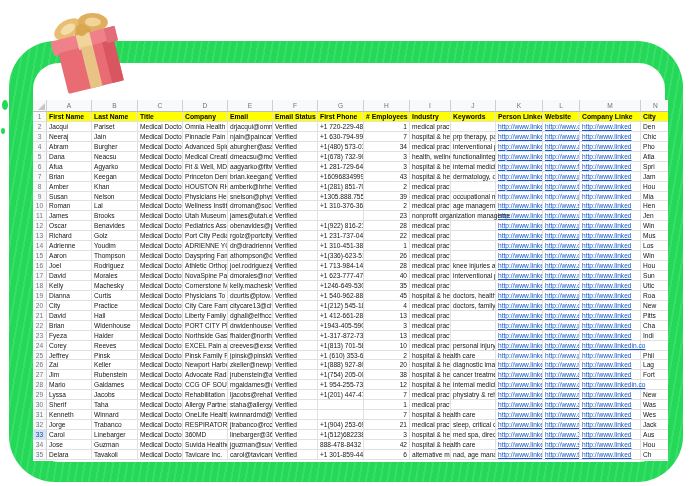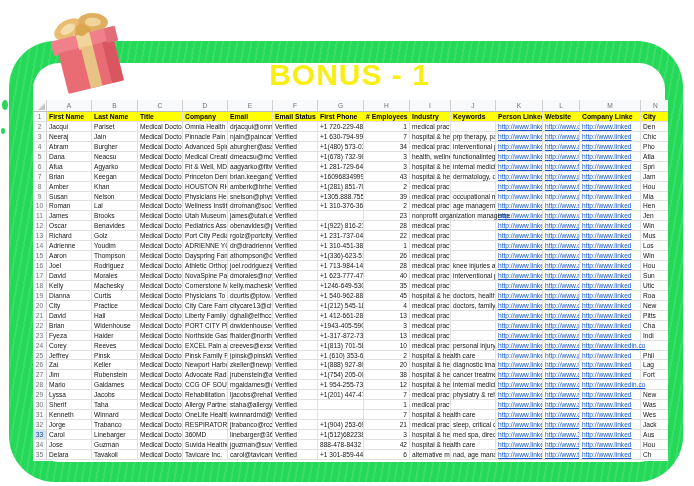--- a/index.html
+++ b/index.html
@@ -41,21 +41,20 @@
 <body>
 
 <div id="stage">
   <div class="speck" style="left:2px;top:100px;width:6px;height:10px;"></div>
   <div class="speck" style="left:1px;top:128px;width:4px;height:6px;"></div>
 
   <div id="frame">
     <div id="card"></div>
   </div>
 
-  <div id="title">BONUS - 1</div>
 
   <div id="gift">
     <svg width="104" height="108" viewBox="0 0 104 108">
       <g transform="rotate(-14 52 54)">
         <ellipse cx="38" cy="27" rx="15" ry="9" fill="#e9bd72" transform="rotate(-18 38 27)"></ellipse>
         <ellipse cx="38" cy="27" rx="8" ry="4.5" fill="#f4dda9" transform="rotate(-18 38 27)"></ellipse>
         <ellipse cx="64" cy="26" rx="15" ry="9" fill="#dfae5e" transform="rotate(16 64 26)"></ellipse>
         <ellipse cx="64" cy="26" rx="8" ry="4.5" fill="#f0d49a" transform="rotate(16 64 26)"></ellipse>
         <polygon points="46,30 58,30 66,44 38,44" fill="#d9a24e"></polygon>
         <rect x="18" y="35" width="66" height="15" rx="2" fill="#f0808a"></rect>

